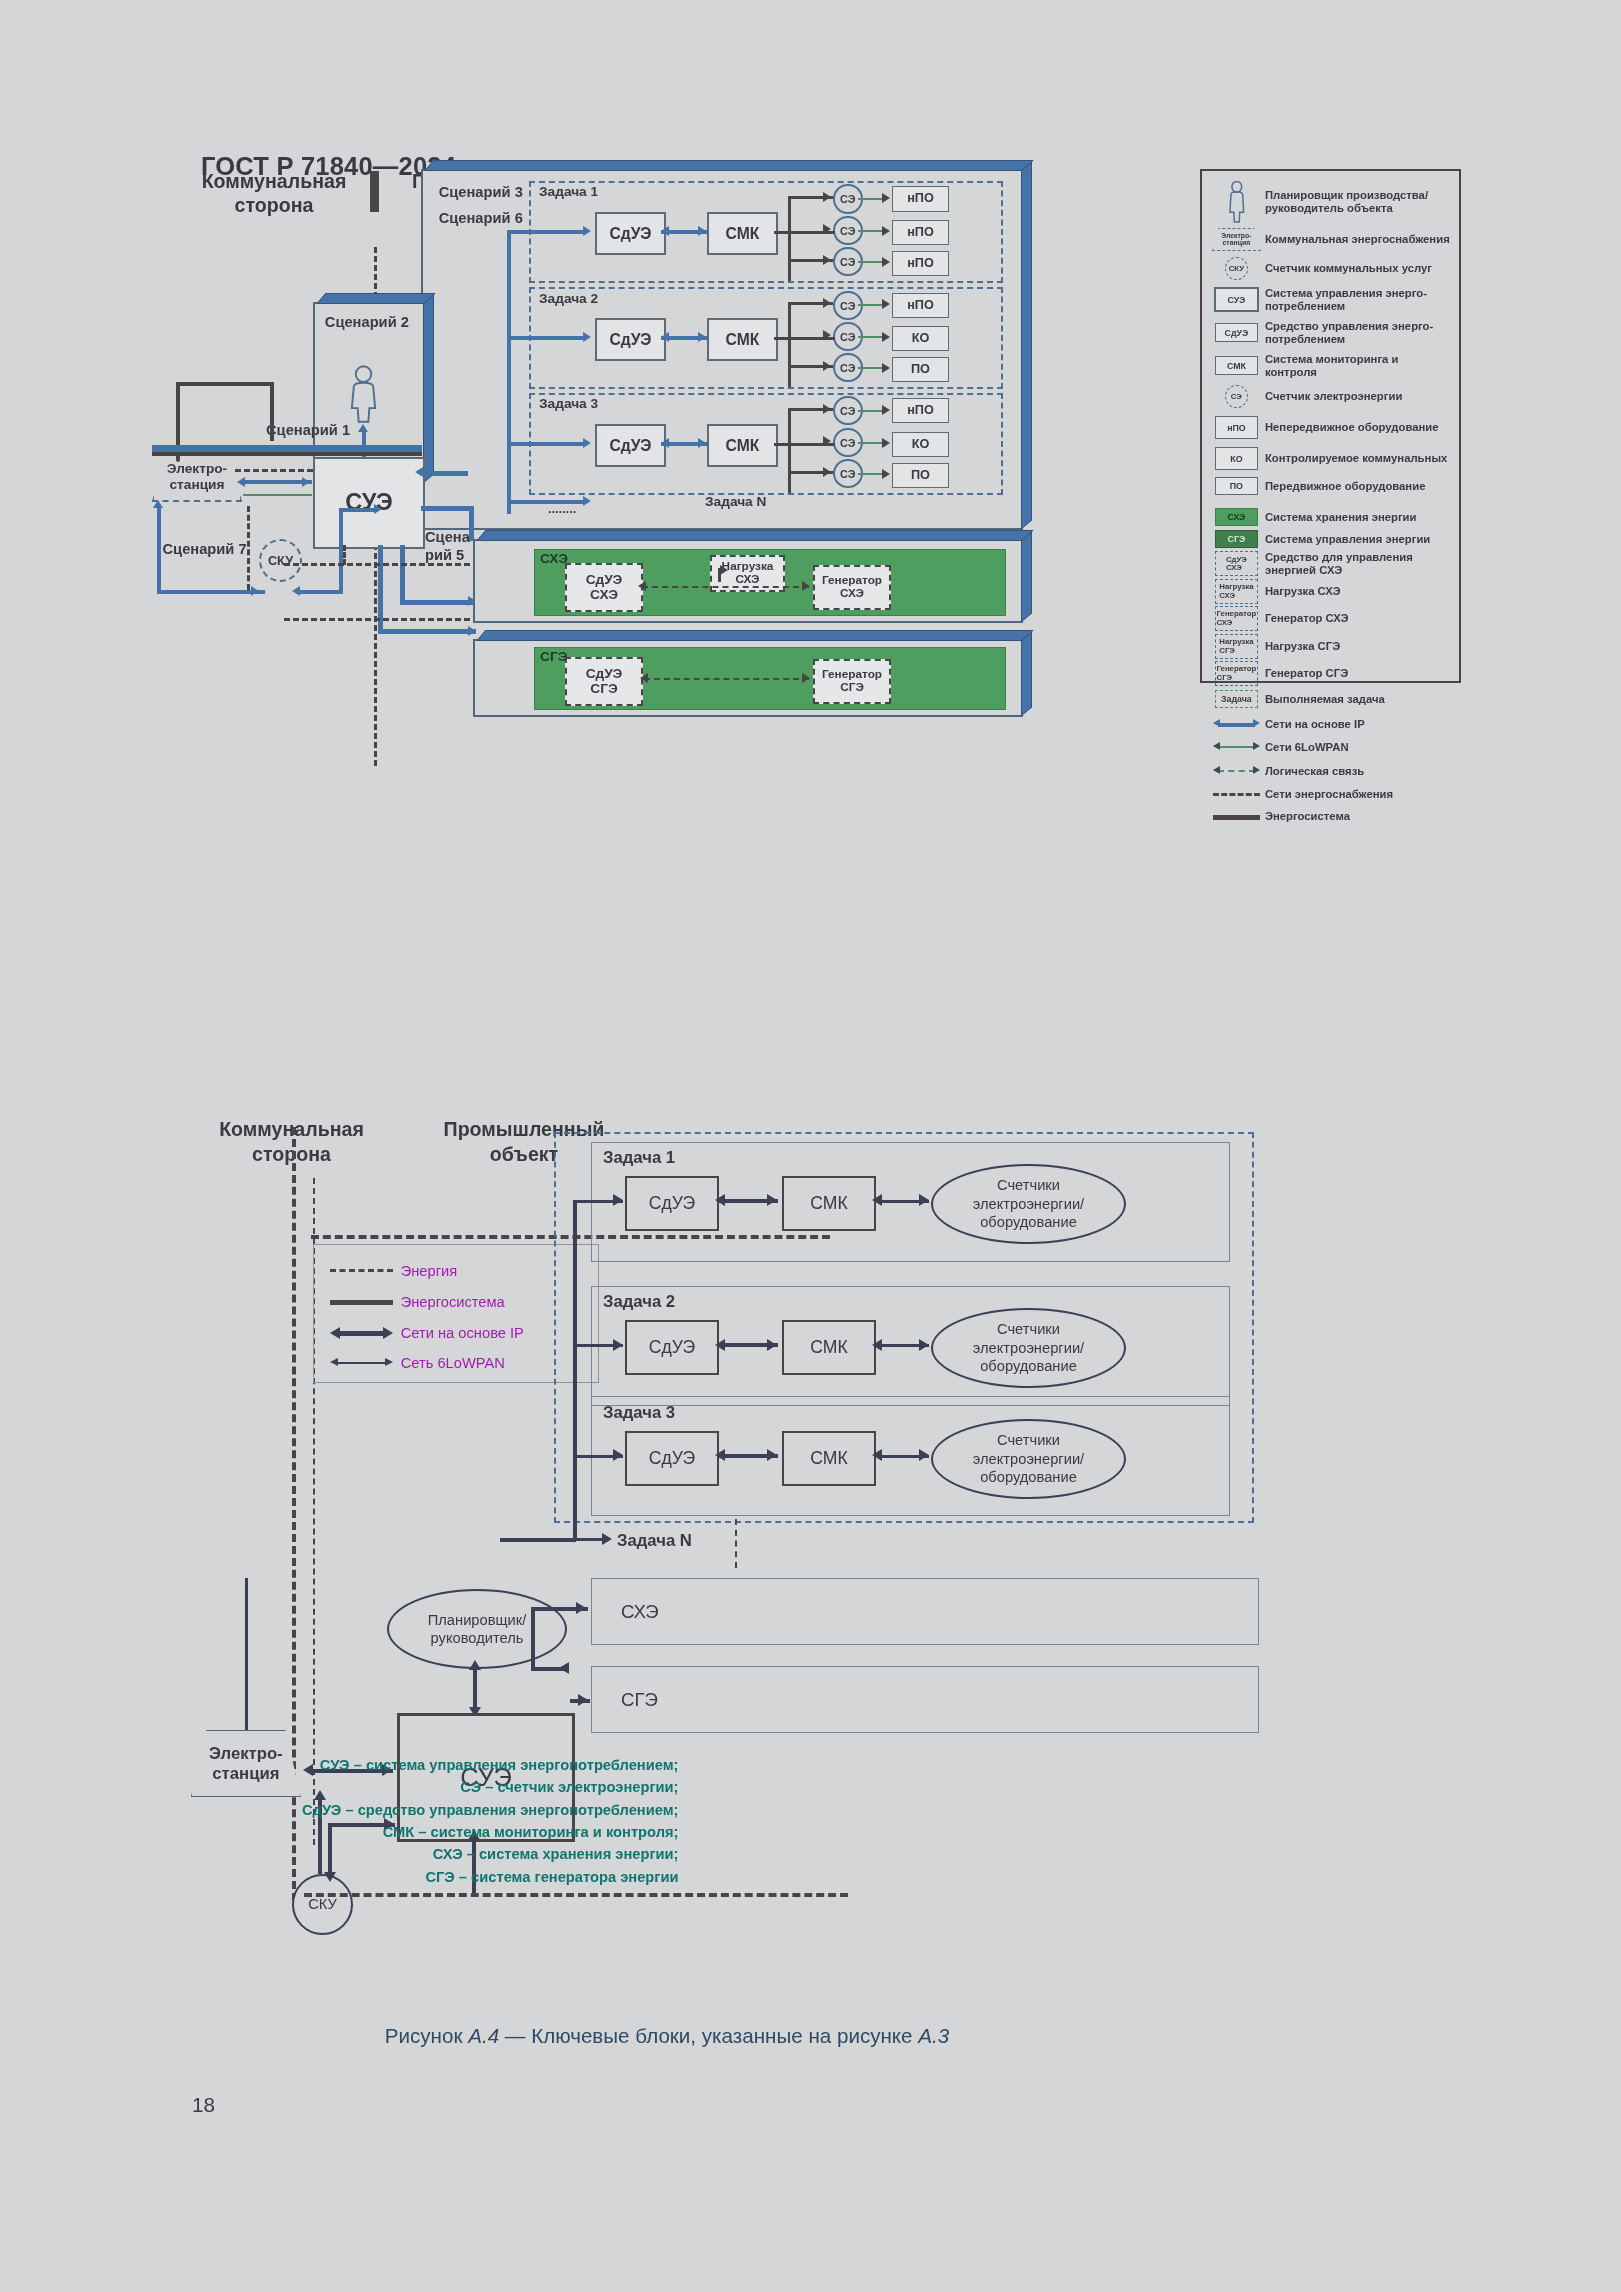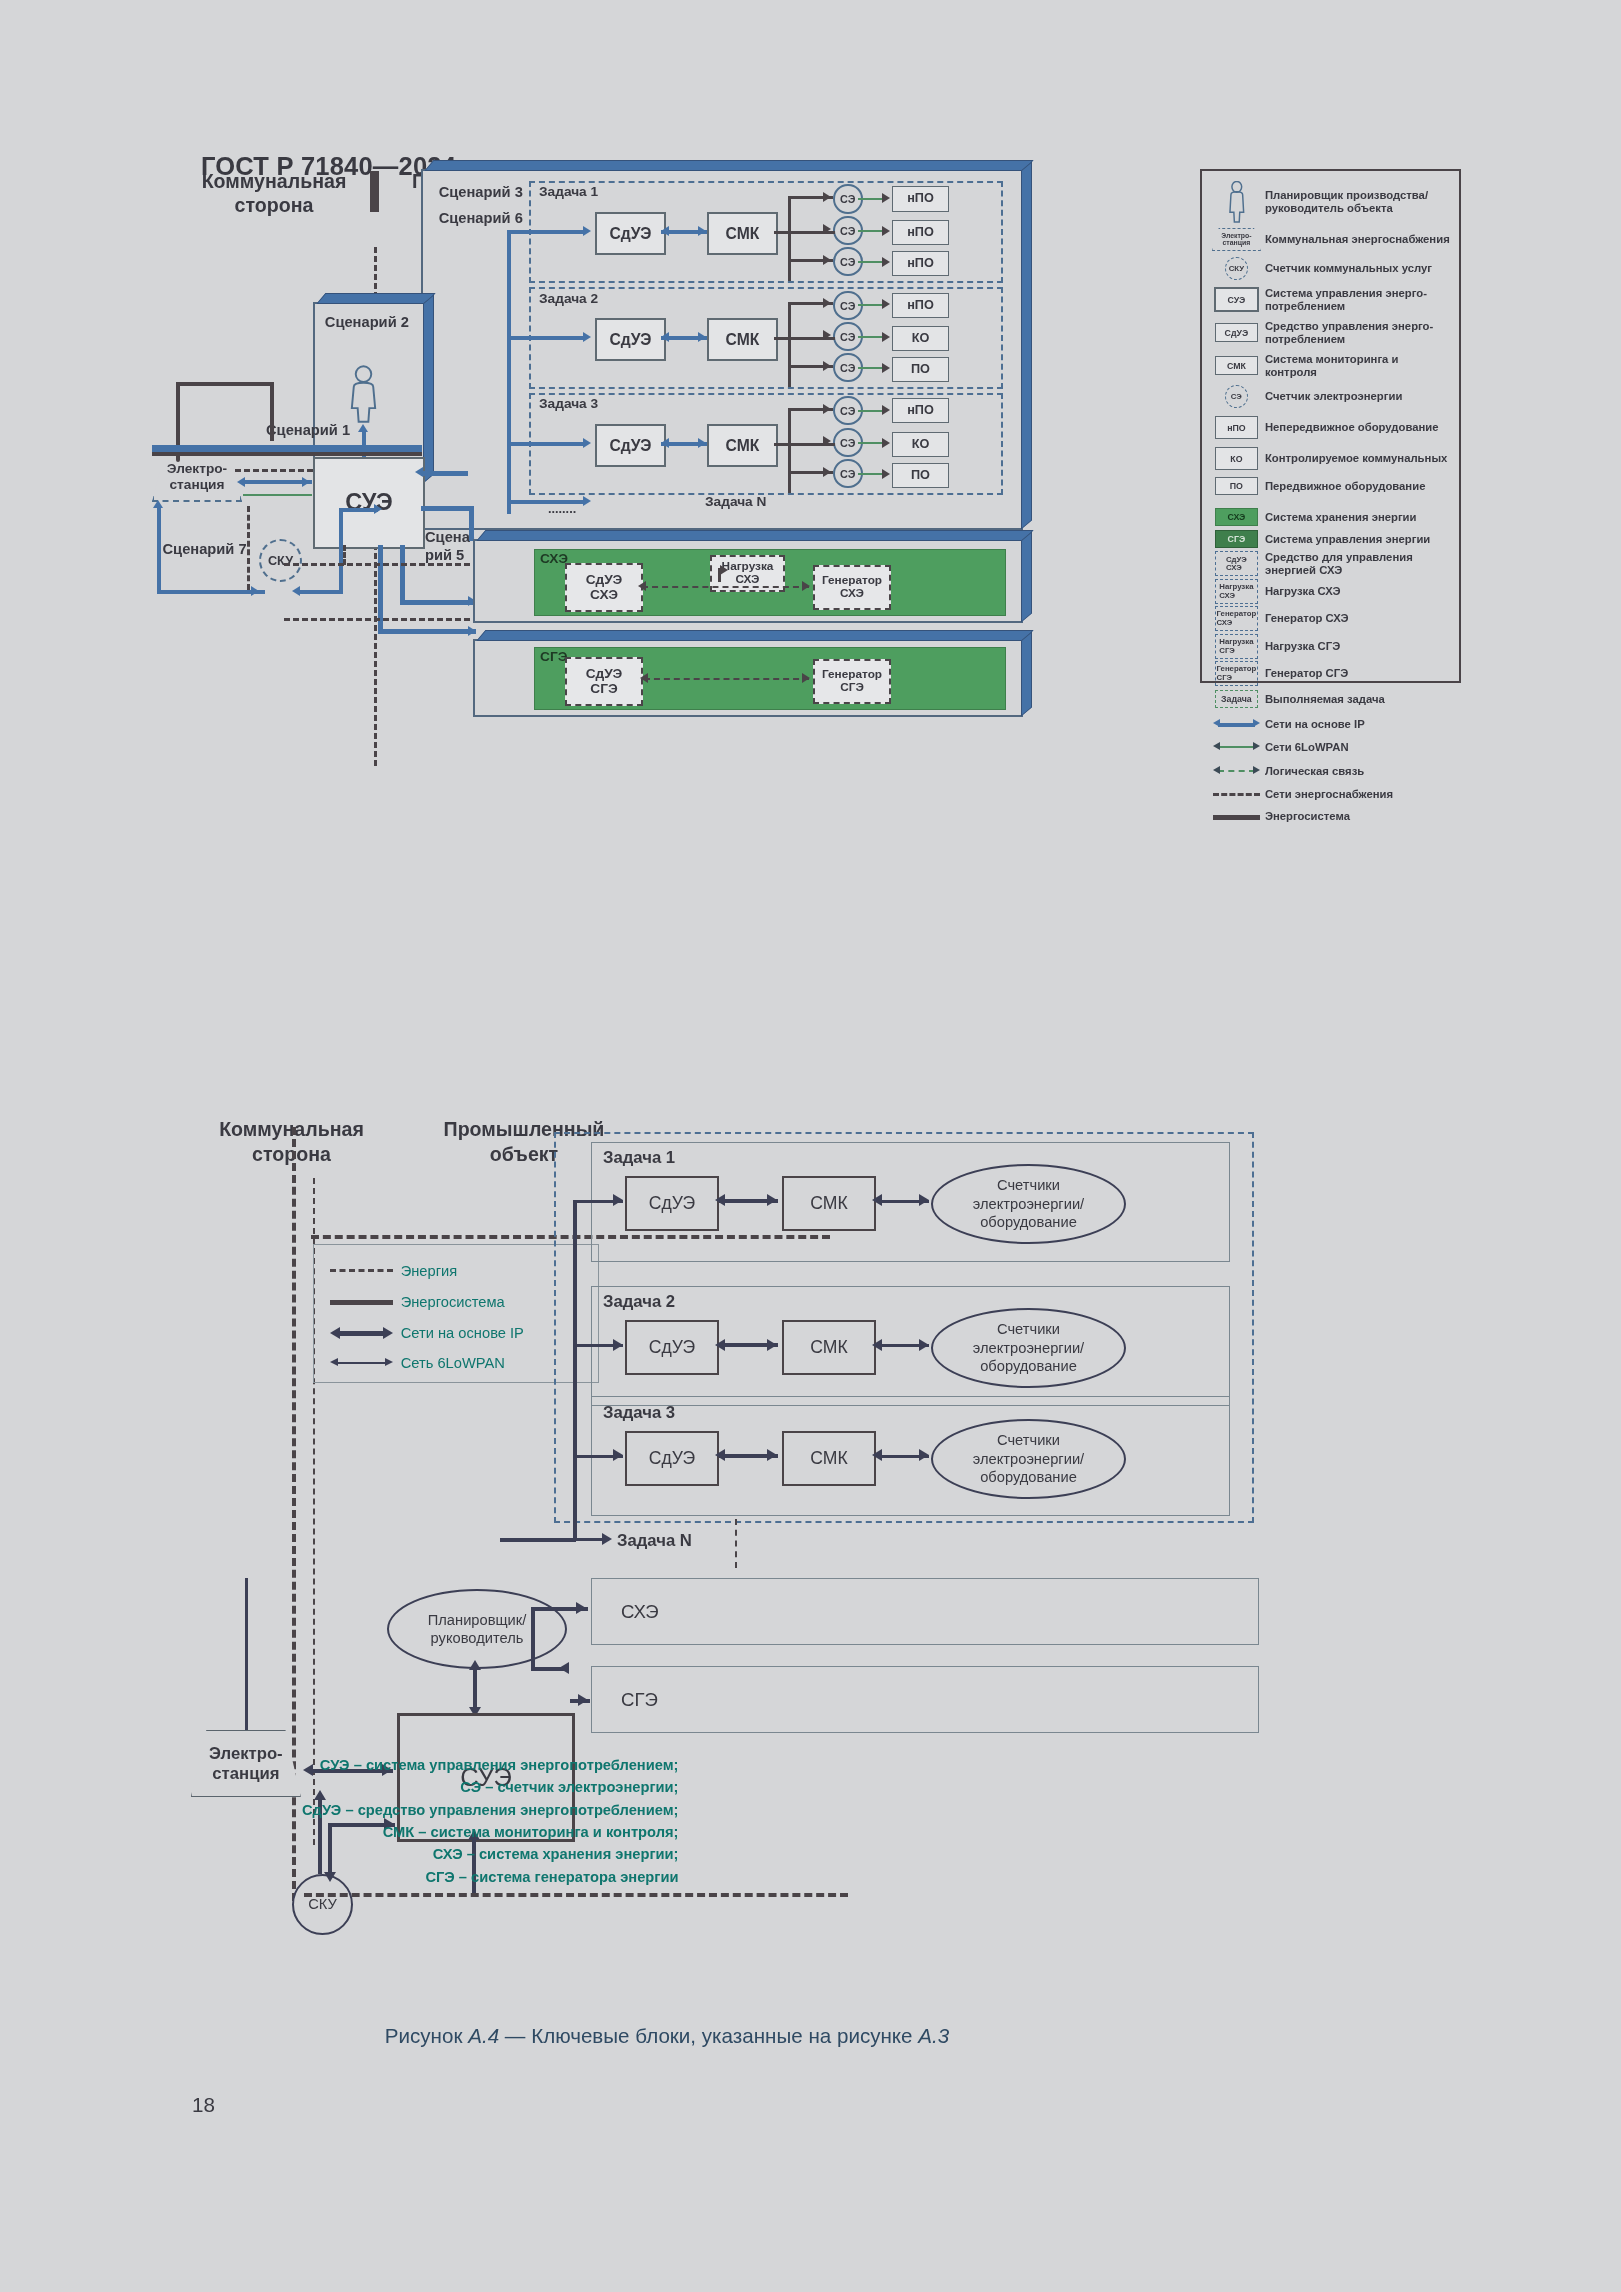--- a/index.html
+++ b/index.html
@@ -145,21 +145,21 @@
   .f4-ell{position:absolute;border:2px solid #3c3f55;border-radius:50%;
     background:#d5d6d8;display:flex;align-items:center;justify-content:center;
     text-align:center;font-size:14.7px;line-height:1.25;color:#3a3a42;}
   .f4-box{position:absolute;border:1px solid #7a8790;background:transparent;
     display:flex;align-items:center;font-size:18.6px;color:#3a3a42;padding-left:29px;}
 
   #f4-legend{position:absolute;left:127px;top:127px;width:284px;height:137px;
     border:1px solid #8a949b;background:transparent;}
   .f4-lg-row{position:absolute;display:flex;align-items:center;left:15.7px;}
   .f4-lg-ico{width:71px;flex:0 0 71px;position:relative;height:11.8px;}
-  .f4-lg-txt{font-size:14.7px;color:#0f766e;}
+  .f4-lg-txt{font-size:14.7px;color:#a21caf;}
 
   .f4-abbr{position:absolute;left:116px;top:637px;font-size:14.7px;font-weight:bold;
     line-height:1.52;color:#0f766e;text-align:right;}
 
   .f4-ln{position:absolute;background:#3c3f55;}
   .f4-arw{position:absolute;width:0;height:0;}
   .f4-arw.r{border-left:10.8px solid #3c3f55;border-top:6.9px solid transparent;border-bottom:6.9px solid transparent;}
   .f4-arw.l{border-right:10.8px solid #3c3f55;border-top:6.9px solid transparent;border-bottom:6.9px solid transparent;}
   .f4-arw.u{border-bottom:10.8px solid #3c3f55;border-left:6.9px solid transparent;border-right:6.9px solid transparent;}
   .f4-arw.d{border-top:10.8px solid #3c3f55;border-left:6.9px solid transparent;border-right:6.9px solid transparent;}

